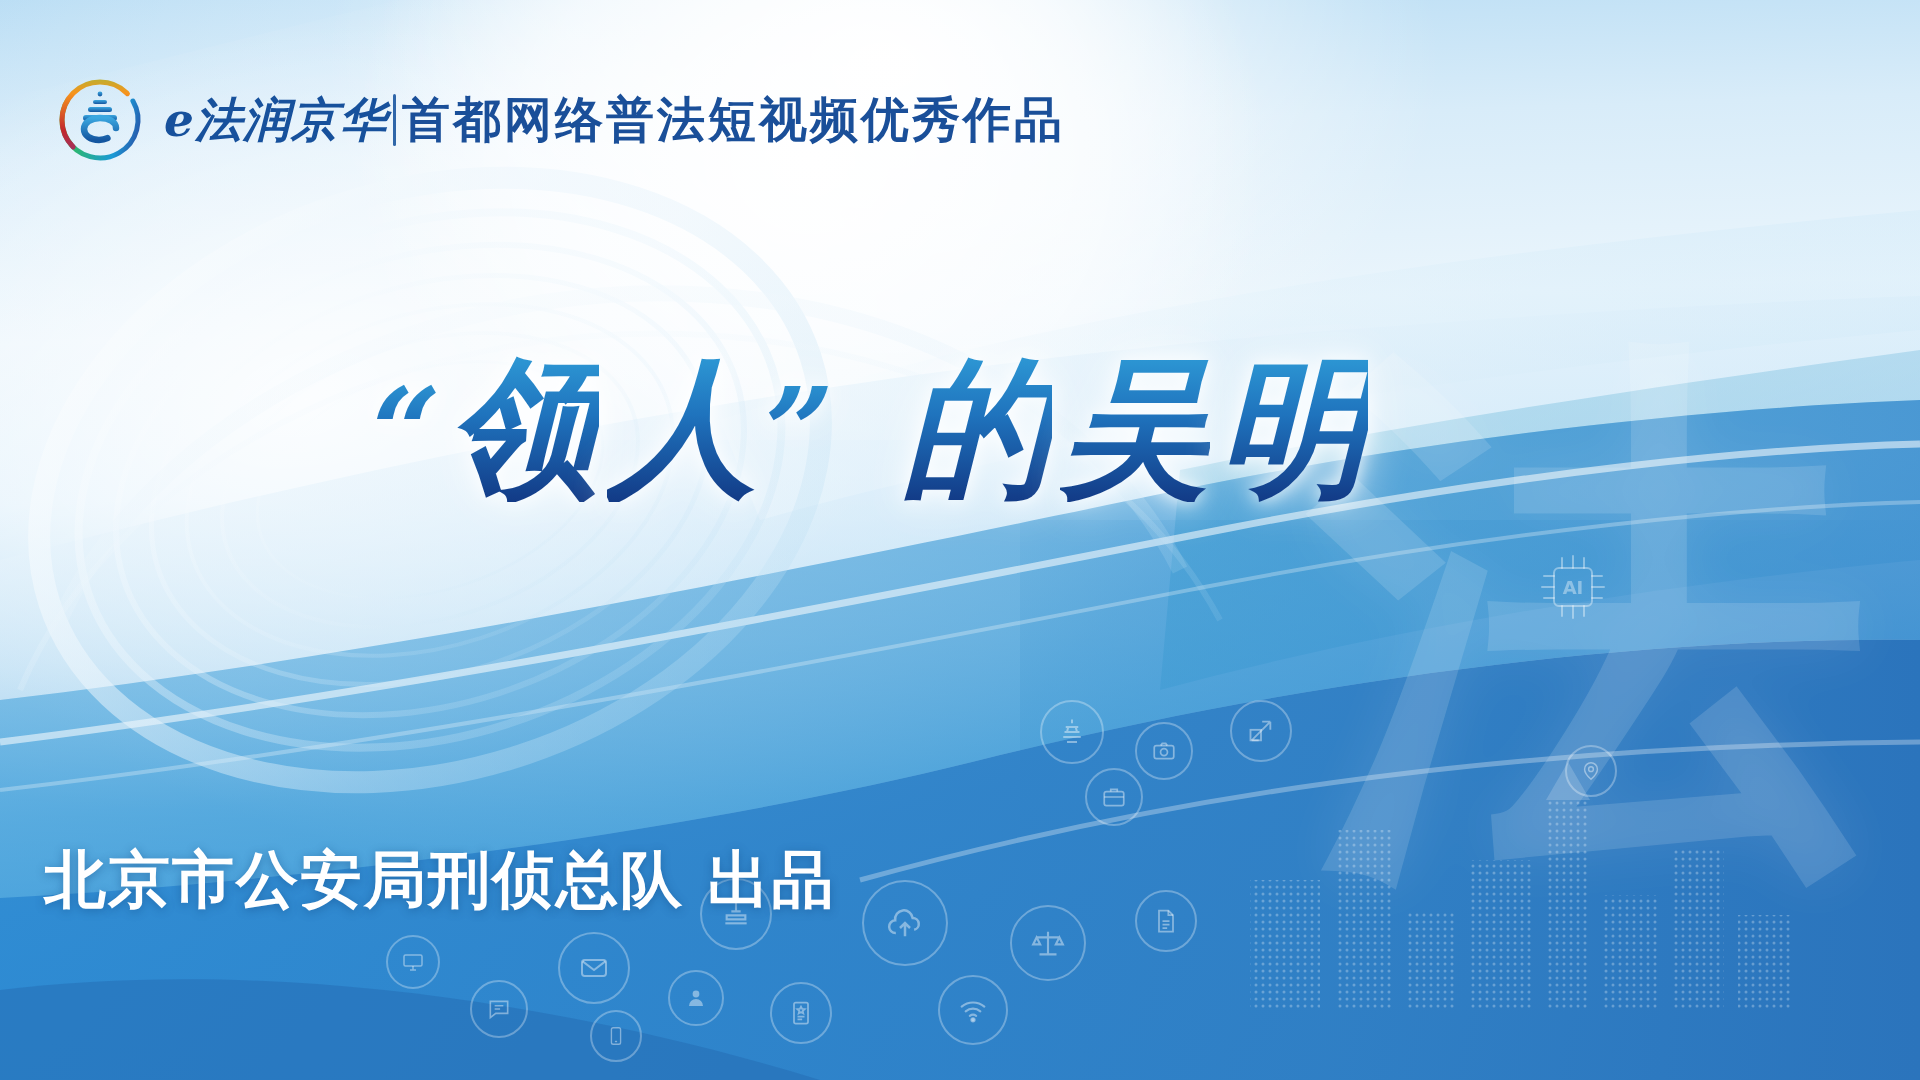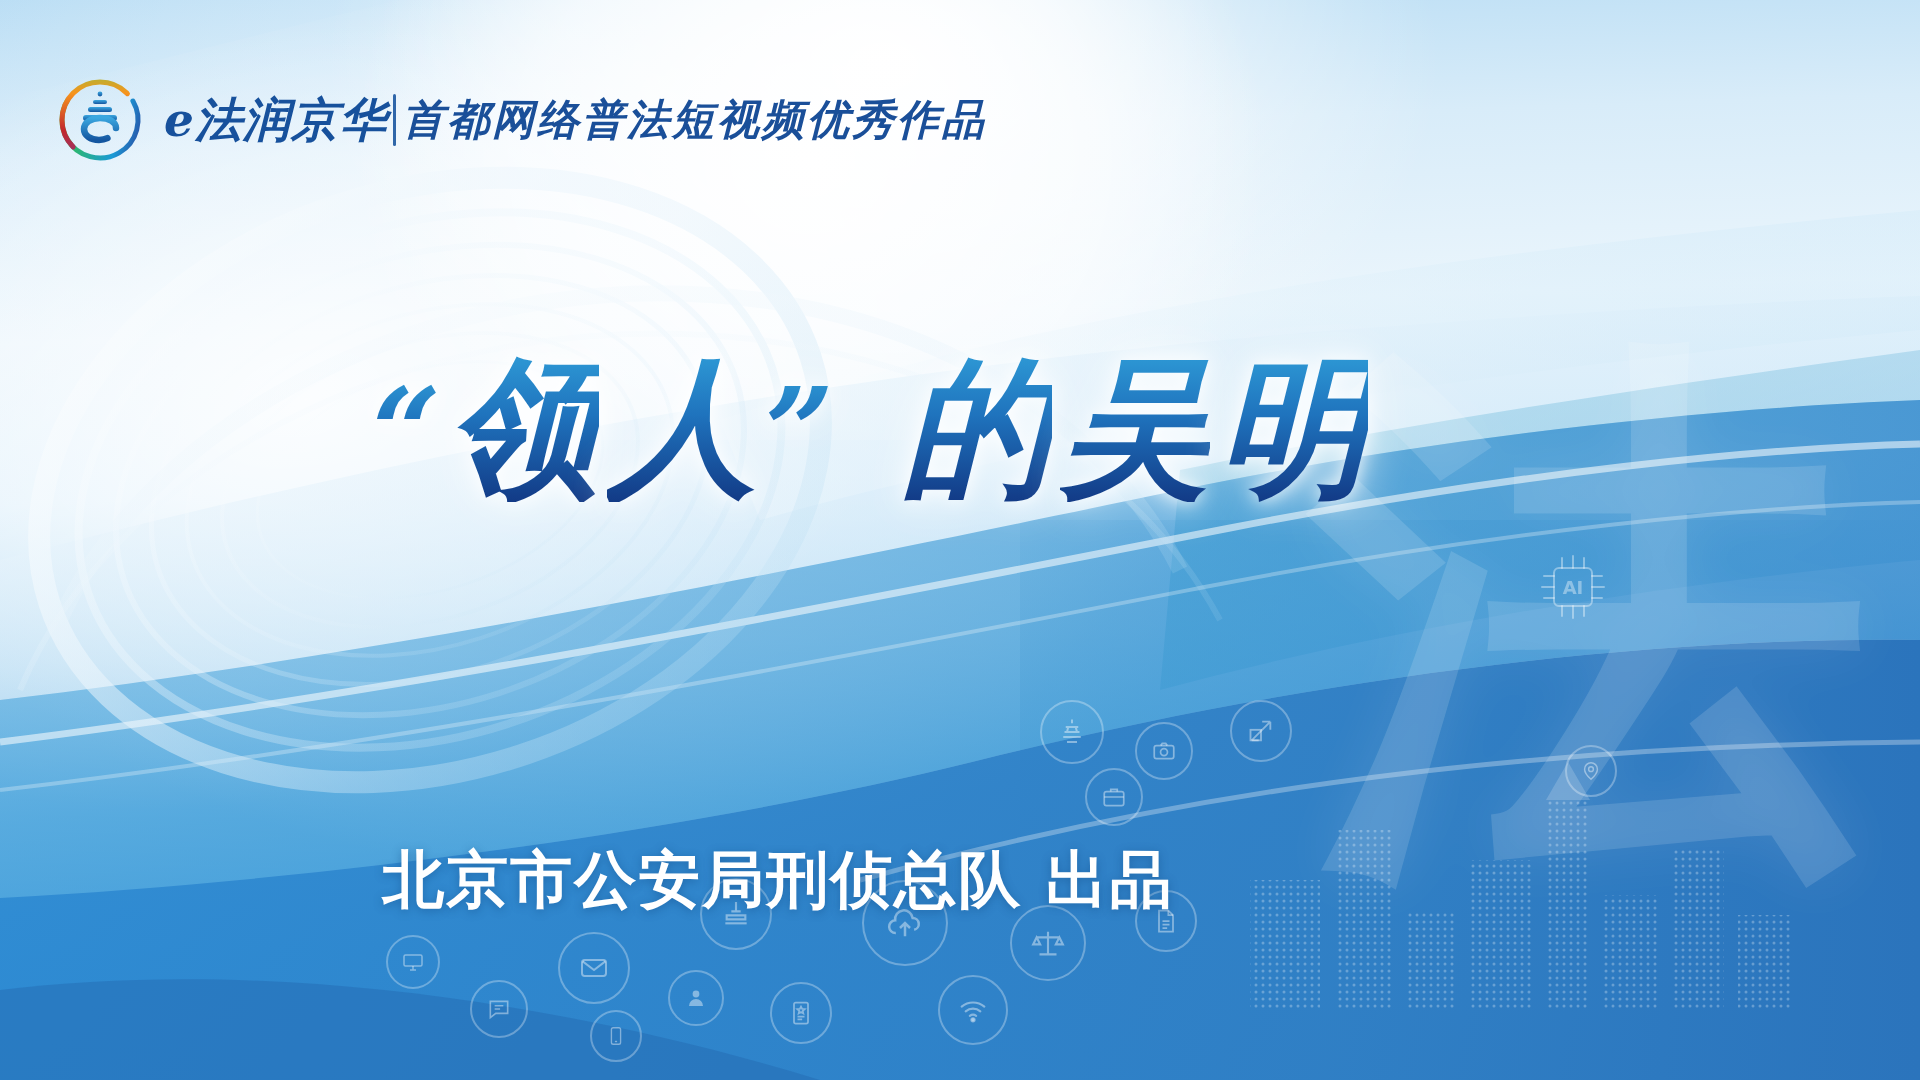--- a/index.html
+++ b/index.html
@@ -79,23 +79,22 @@
     font-size:47px; font-weight:700; color:#17519c;
     letter-spacing:1px; white-space:nowrap;
     font-style:italic;
   }
   .brand-divider{
     width:3px; height:52px; background:#1b56a0; opacity:.9;
     border-radius:2px;
   }
   .brand-sub{
     font-family:"DejaVu Serif","Liberation Serif",serif;
-    font-size:42px; font-weight:700; color:#1a4f99;
+    font-size:48px; font-weight:700; color:#1a4f99;
     letter-spacing:3px; white-space:nowrap;
-    font-style:italic;
   }
 
   
   .title-block{
     position:absolute; left:0; top:352px; width:1920px;
     display:flex; justify-content:center; align-items:baseline;
     pointer-events:none;
   }
   .title-inner{
     display:flex; align-items:baseline; gap:8px;
@@ -113,21 +112,21 @@
     filter:drop-shadow(0 0 9px rgba(255,255,255,.95))
            drop-shadow(0 0 22px rgba(255,255,255,.75));
     font-style:italic;
   }
   .tquote{ font-size:120px; position:relative; top:-6px; }
   .tgap{ width:52px; }
 
   
   .credit{
     position:absolute; left:0; top:838px; width:1556px;
-    text-align:center; pointer-events:none;
+    pointer-events:none;padding-left:44px;
   }
   .credit span{
     font-family:"DejaVu Sans","Liberation Sans",sans-serif;
     font-size:62px; font-weight:700; color:#ffffff;
     letter-spacing:2px;
     text-shadow:0 2px 10px rgba(16,70,130,.45);
   }
 
   
   .ai-chip{

